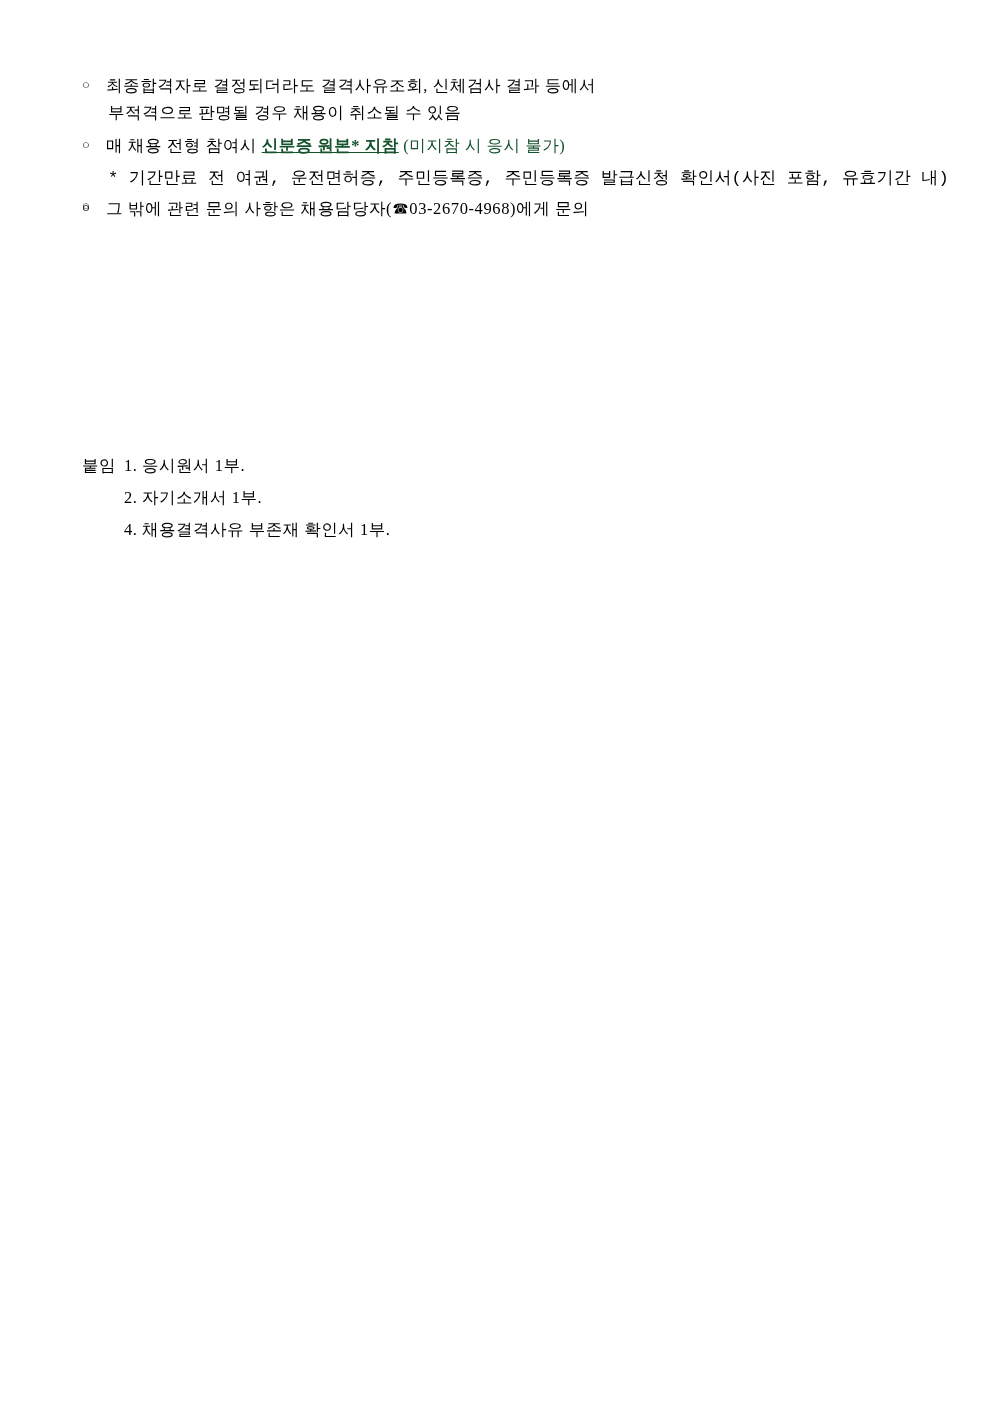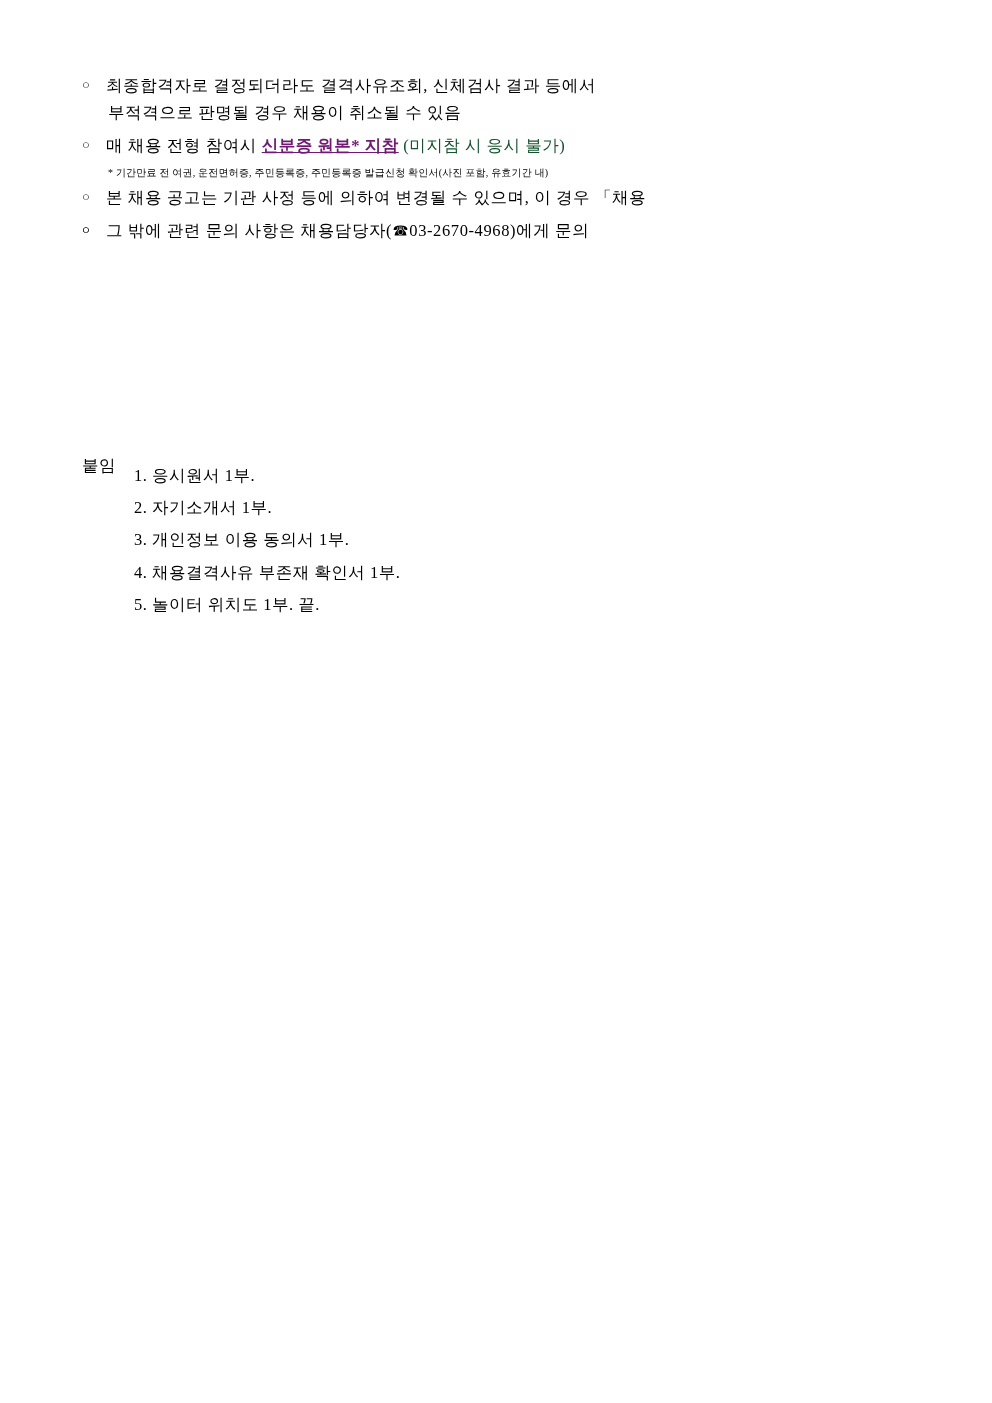--- a/index.html
+++ b/index.html
@@ -44,33 +44,33 @@
     line-height: 1.95;
   }
   .line {
     display: block;
     white-space: nowrap;
   }
   .line.indent {
     padding-left: 2px;
   }
   .blue-underline {
-    color: #701a75;
+    color: #14532d;
     text-decoration: underline;
     font-weight: bold;
     letter-spacing: 0.5px;
     text-align: center;
   }
   .blue {
     color: #14532d;
     letter-spacing: 0.5px;
   }
   .note-small {
-    font-family: Liberation Serif, serif;
-    font-size: 10px;
+    font-family: Liberation Mono, monospace;
+    font-size: 17px;
     letter-spacing: 0.2px;
     color: #000;
     padding-left: 30px;
     margin-top: 2px;
     margin-bottom: 4px;
     white-space: nowrap;
   }
   .bold-item {
     font-weight: bold;
     letter-spacing: 0.8px;
@@ -83,21 +83,21 @@
     line-height: 1.95;
     letter-spacing: 0.5px;
   }
   .attach-head {
     position: absolute;
     left: 16px;
     top: 0;
     white-space: nowrap;
   }
   .attach-list {
-    margin: 10px;
+    margin: 0;
     padding: 0 0 0 58px;
     list-style: none;
   }
   .attach-list li {
     white-space: nowrap;
   }
 </style>
 </head>
 <body>
 
@@ -113,38 +113,35 @@
 
     <div class="bullet-item">
       <span class="marker">○</span>
       <span class="line"><span>매  채용  전형  참여시  </span><span class="blue-underline">신분증 원본* 지참</span><span class="blue"> (미지참 시 응시 불가)</span></span>
     </div>
 
     <div class="note-small">* 기간만료 전 여권, 운전면허증, 주민등록증, 주민등록증 발급신청 확인서(사진 포함, 유효기간 내)</div>
 
     <div class="bullet-item">
       <span class="marker">○</span>
-      <span class="line">본  채용  공고는  기관  사정  등에  의하여  변경될  수  있으며,  이  경우 「채용</span>
     </div>
 
     <div class="bullet-item bold-item">
       <span class="marker">○</span>
     </div>
 
     <div class="bullet-item">
       <span class="marker">○</span>
       <span class="line">그  밖에  관련  문의  사항은  채용담당자(☎03-2670-4968)에게  문의</span>
     </div>
 
   </div>
 
   <div class="attach">
     <span class="attach-head">붙임</span>
     <ul class="attach-list">
       <li>1. 응시원서  1부.</li>
       <li>2. 자기소개서  1부.</li>
-      <li>3. 개인정보 이용 동의서  1부.</li>
       <li>4. 채용결격사유 부존재 확인서 1부.</li>
-      <li>5. 놀이터 위치도 1부.   끝.</li>
     </ul>
   </div>
 
 </div>
 
 </body></html>

